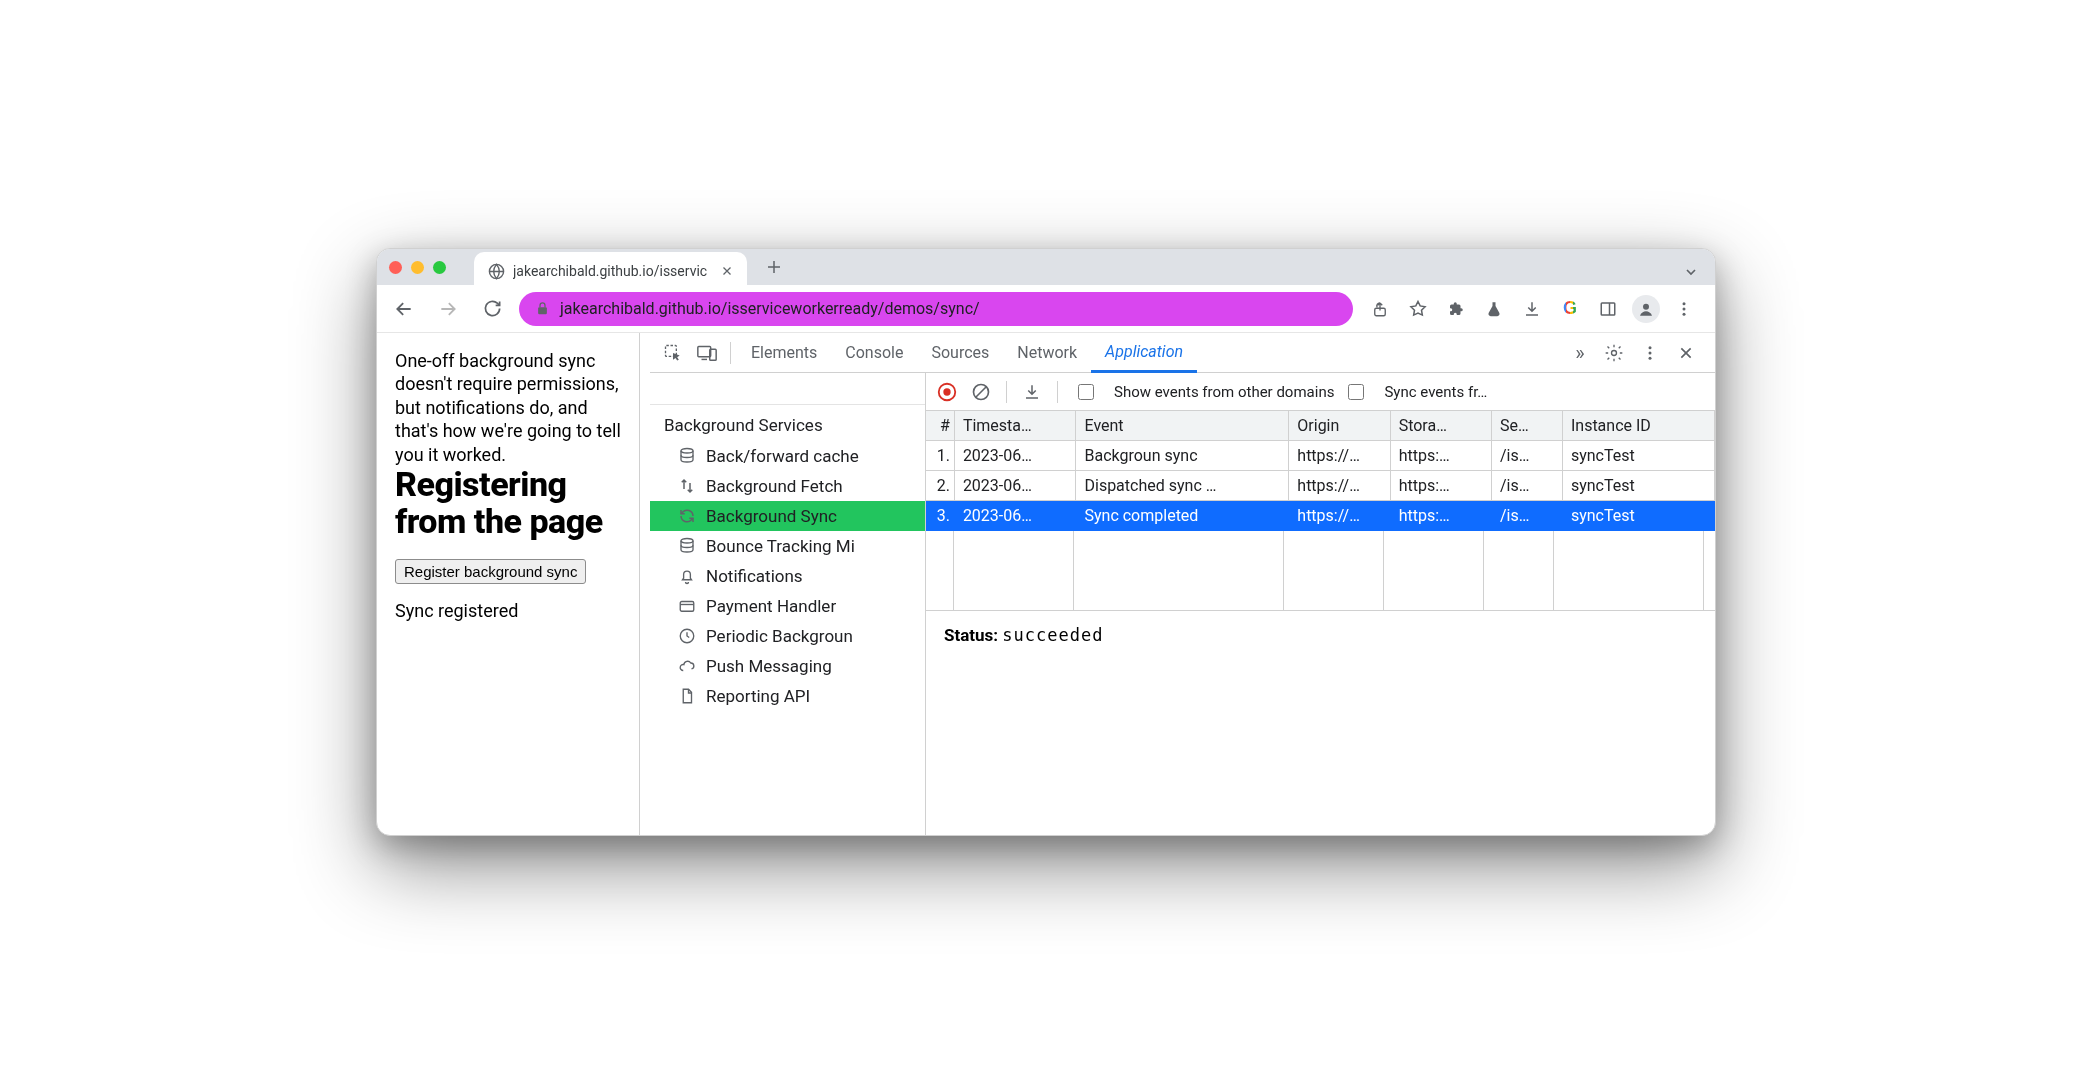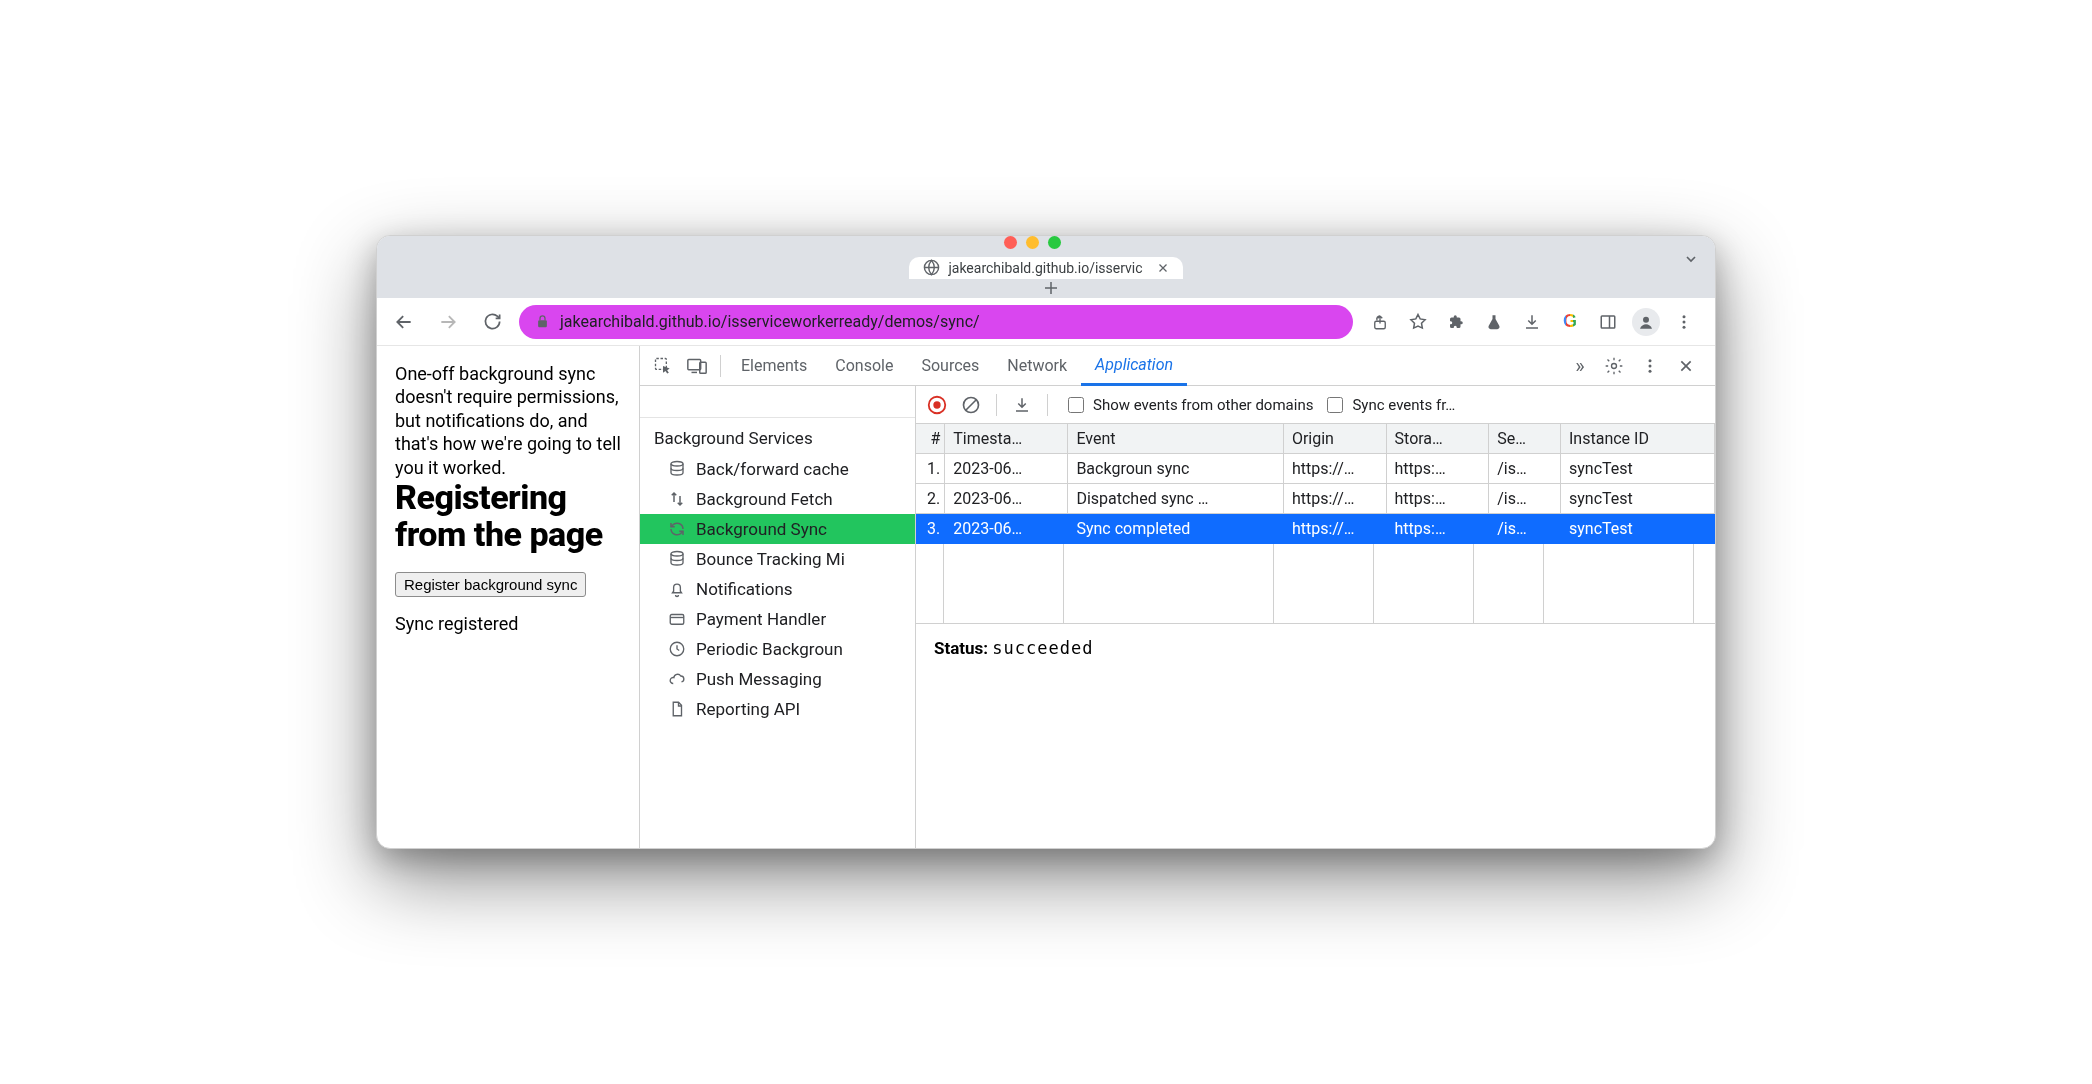--- a/index.html
+++ b/index.html
@@ -11,22 +11,22 @@
 }
 .window {
   width: 1340px;
   border-radius: 14px;
   box-shadow: 0 30px 80px rgba(0,0,0,0.45), 0 10px 30px rgba(0,0,0,0.25);
   overflow: hidden;
   background: #fff;
   border: 1px solid #d0d0d0;
 }
 .tabstrip {
-  display: flex; align-items: center; height: 62px;
-  background: #dee1e6; padding: 0 12px; position: relative; flex-direction: column;
+  display: flex; align-items: center; height: 36px;
+  background: #dee1e6; padding: 0 12px; position: relative;
 }
 .traffic { display: flex; gap: 9px; margin-right: 28px; }
 .dot { width: 13px; height: 13px; border-radius: 50%; }
 .dot.r { background: #ff5f57; } .dot.y { background: #ffbd2e; } .dot.g { background: #28c940; }
 .tab {
   display: flex; align-items: center; gap: 8px;
   background: #fff; height: 38px; padding: 0 14px 0 14px;
   border-radius: 10px 10px 0 0; margin-top: 8px;
   position: relative; max-width: 290px; overflow: hidden;
   font-size: 14px; color: #3c4043;
@@ -54,42 +54,42 @@
 .avatar { width:28px;height:28px;border-radius:50%;background:#e8eaed;display:flex;align-items:center;justify-content:center;color:#5f6368; }
 .content { display:flex; height: 502px; }
 .page {
   width: 262px; padding: 16px 18px; font-size: 18px; color:#000;
   overflow: hidden;
 }
 .page p { line-height: 1.3; }
 .page h2 { font-size: 34px; font-weight: 800; line-height: 1.08; margin-bottom: 20px; letter-spacing:-0.5px;}
 .page button { font-size: 15px; padding: 3px 8px; background:#efefef; border:1px solid #8c8c8c; border-radius:3px; cursor:pointer;}
 .page .status { margin-top: 16px; font-size: 18px;}
-.devtools { flex:1; display:flex; flex-direction:column; border-left:1px solid #d0d0d0; min-width:0; }
+.devtools { flex:1; display:flex; flex-direction:column; border-left:1px solid #d0d0d0; min-width:0;padding-left:10px; }
 .dt-header { display:flex; align-items:center; height:40px; border-bottom:1px solid #d0d0d0; padding:0 6px; }
 .dt-iconbtn { width:34px;height:34px;display:flex;align-items:center;justify-content:center;color:#5f6368;cursor:pointer; }
 .dt-sep { width:1px; height:22px; background:#d0d0d0; margin:0 6px; }
 .dt-tabs { display:flex; gap:0; flex:1; font-size:16px; color:#5f6368; align-items:stretch; min-width:0; overflow:hidden; }
 .dt-tab { padding:0 14px; display:flex; align-items:center; cursor:pointer; height:40px; white-space:nowrap; }
 .dt-tab.active { color:#1a73e8; border-bottom:3px solid #1a73e8;font-style:italic; }
 .dt-right { display:flex; align-items:center; gap:2px; padding-right:6px; }
 .dt-body { flex:1; display:flex; min-height:0; }
 .dt-side { width:276px; border-right:1px solid #d0d0d0; overflow:hidden; position:relative; }
 .dt-side .trunc { height:32px; border-bottom:1px solid #e4e4e4; }
 .dt-side-title { font-size:17px; color:#202124; padding:10px 14px 6px; }
 .dt-side ul { list-style:none; }
 .dt-side li { display:flex; align-items:center; gap:10px; padding:5px 10px 5px 28px; font-size:17px; color:#202124; cursor:pointer; white-space:nowrap;text-align:right; }
 .dt-side li.selected { background:#22c55e; }
 .dt-side li .sic { flex-shrink:0; color:#5f6368; display:flex; }
 .dt-main { flex:1; display:flex; flex-direction:column; min-width:0; }
 .dt-bar { display:flex; align-items:center; height:38px; border-bottom:1px solid #d0d0d0; padding:0 6px; gap:4px; font-size:15px; color:#202124; }
 .dt-barbtn { width:30px;height:30px;display:flex;align-items:center;justify-content:center;cursor:pointer; }
 .recbtn svg circle.outer { stroke:#d93025; }
 .recbtn svg circle.inner { fill:#d93025; }
-.chk { display:flex; align-items:center; gap:9px; margin-left:10px; white-space:nowrap; overflow:hidden; }
+.chk { display:flex; align-items:center; gap:20px; margin-left:10px; white-space:nowrap; overflow:hidden; }
 .chk input { width:16px; height:16px; }
 .table { width:100%; border-collapse:collapse; font-size:16px; color:#202124; table-layout:fixed; }
 .table th, .table td { border-right:1px solid #d0d0d0; border-bottom:1px solid #d0d0d0; padding:5px 8px; text-align:left; white-space:nowrap; overflow:hidden; text-overflow:ellipsis; }
 .table tbody tr.sel td { background:#0f6cff; color:#fff; border-color:#0f6cff; }
 .table th { background:#f1f3f4; font-weight:400; }
 .table thead th:first-child, .table tbody td:first-child { text-align:right; padding-right:4px; width:28px; }
 .empty-rows { height:80px; border-bottom:1px solid #d0d0d0; background:
   repeating-linear-gradient(to bottom, #fff 0 34px, #fff 34px 68px); position:relative; }
 .empty-cols { position:absolute; inset:0; display:flex; }
 .empty-cols span { border-right:1px solid #d0d0d0; }

